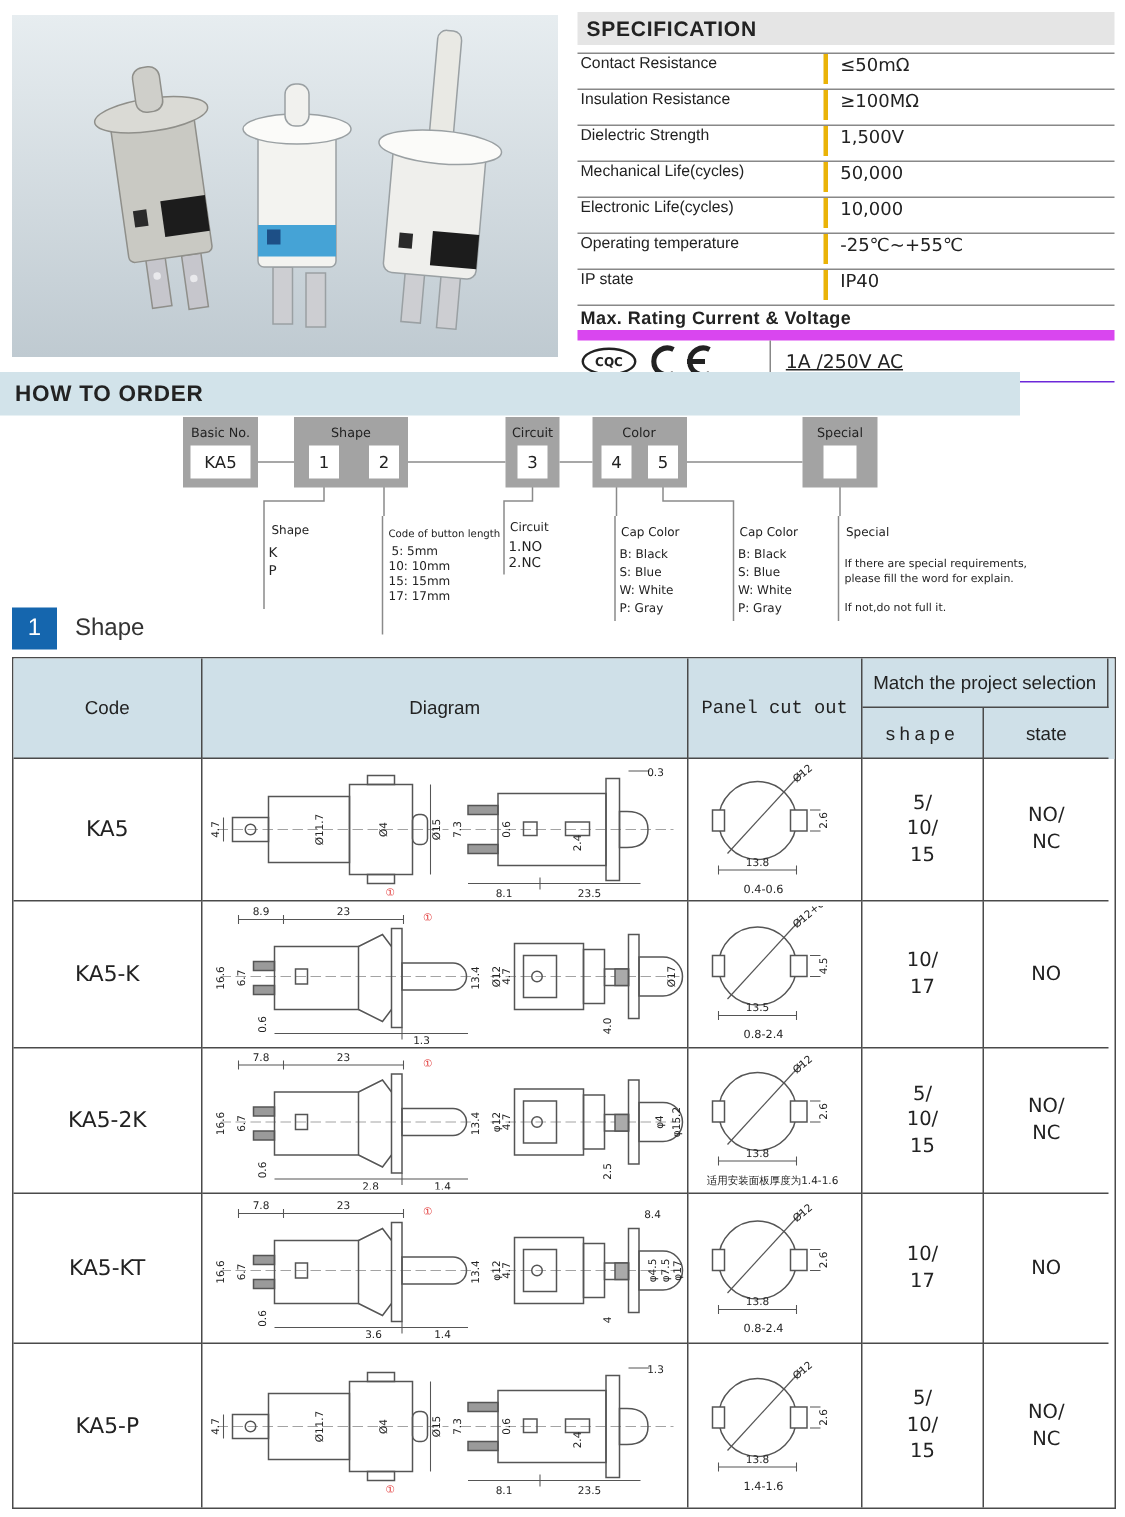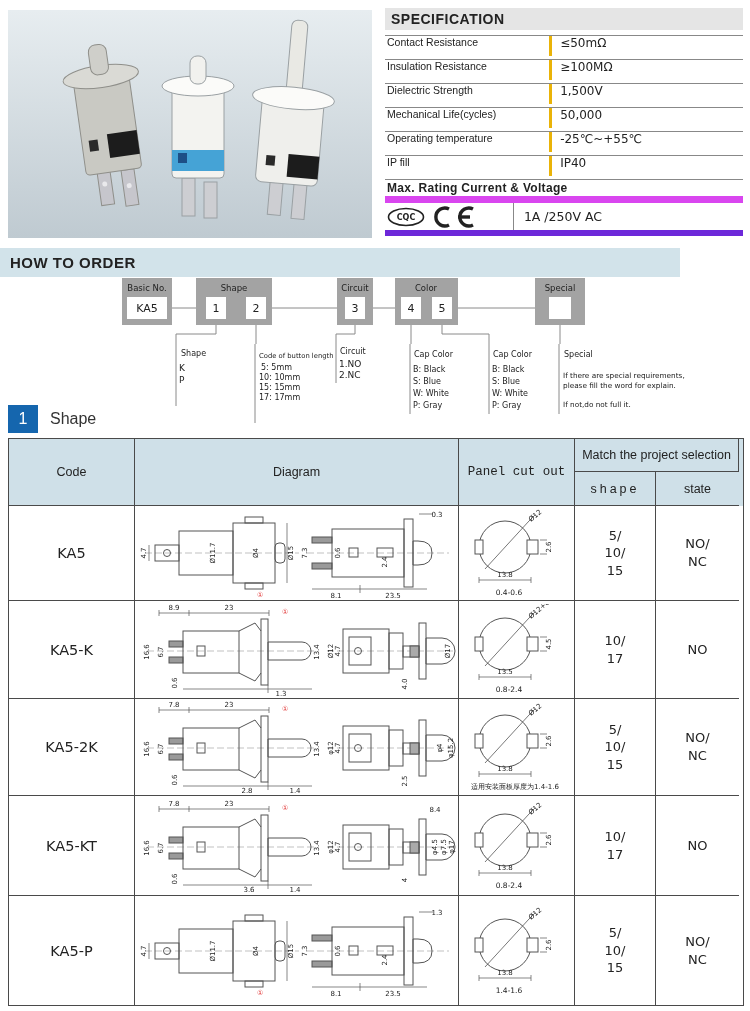--- a/index.html
+++ b/index.html
@@ -10,21 +10,21 @@
   .photo{left:8px;top:10px;width:364px;height:228px;}
   
   .spec{left:385px;top:8px;width:358px;}
   .spec-title{background:#e5e5e5;font-weight:bold;font-size:14px;padding:3px 6px;letter-spacing:.5px;}
   .spec-table{margin-top:5px;border-top:1px solid #888;}
   .spec-row{display:flex;border-bottom:1px solid #888;height:23px;align-items:flex-start;}
   .spec-label{width:47%;font-size:10.5px;padding:0 0 3px 2px;}
   .spec-value{width:53%;border-left:3px solid #eab308;font-size:12px;padding:0 0 6px 8px;
               font-family:"DejaVu Sans",sans-serif;}
   .spec-max{border-bottom:7px solid #d946ef;font-size:12px;font-weight:bold;padding:1px 0 1px 2px;letter-spacing:.3px;}
-  .spec-cert{display:flex;border-bottom:6px solid #6d28d9;height:27px;align-items:center;}
+  .spec-cert{display:flex;border-bottom:1px solid #6d28d9;height:27px;align-items:center;text-decoration:underline;}
   .cert-logos{width:36%;border-right:1px solid #888;height:100%;display:flex;align-items:center;gap:6px;padding-left:2px;box-sizing:border-box;}
   .cert-val{font-size:12.5px;padding-left:10px;font-family:"DejaVu Sans",sans-serif;}
   
   .order-bar{left:0;top:248px;width:680px;height:29px;background:#d2e3ea;
              font-size:15px;font-weight:bold;letter-spacing:.5px;display:flex;align-items:center;padding-left:10px;box-sizing:border-box;}
   .order-svg{left:0;top:278px;}
   
   .shape-head{left:8px;top:405px;display:flex;align-items:center;gap:12px;}
   .shape-num{width:30px;height:28px;background:#1566ae;color:#fff;font-size:16px;
              display:flex;align-items:center;justify-content:center;}
@@ -180,25 +180,29 @@
     </div>
     <div class="spec-row">
       <div class="spec-label">Dielectric Strength</div>
       <div class="spec-value">1,500V</div>
     </div>
     <div class="spec-row">
       <div class="spec-label">Mechanical Life(cycles)</div>
       <div class="spec-value">50,000</div>
     </div>
     <div class="spec-row">
+      <div class="spec-label">Electronic Life(cycles)</div>
+      <div class="spec-value">10,000</div>
+    </div>
+    <div class="spec-row">
       <div class="spec-label">Operating temperature</div>
       <div class="spec-value">-25℃~+55℃</div>
     </div>
     <div class="spec-row">
-      <div class="spec-label">IP fill</div>
+      <div class="spec-label">IP state</div>
       <div class="spec-value">IP40</div>
     </div>
     <div class="spec-max">Max. Rating Current &amp; Voltage</div>
     <div class="spec-cert">
       <div class="cert-logos">
         <svg width="38" height="20" viewBox="0 0 38 20">
           <ellipse cx="19" cy="10" rx="17.5" ry="8.5" fill="none" stroke="#222" stroke-width="1.6"></ellipse>
           <text x="19" y="13" text-anchor="middle" font-size="8" font-weight="bold">CQC</text>
         </svg>
         <svg width="46" height="22" viewBox="0 0 46 22">

